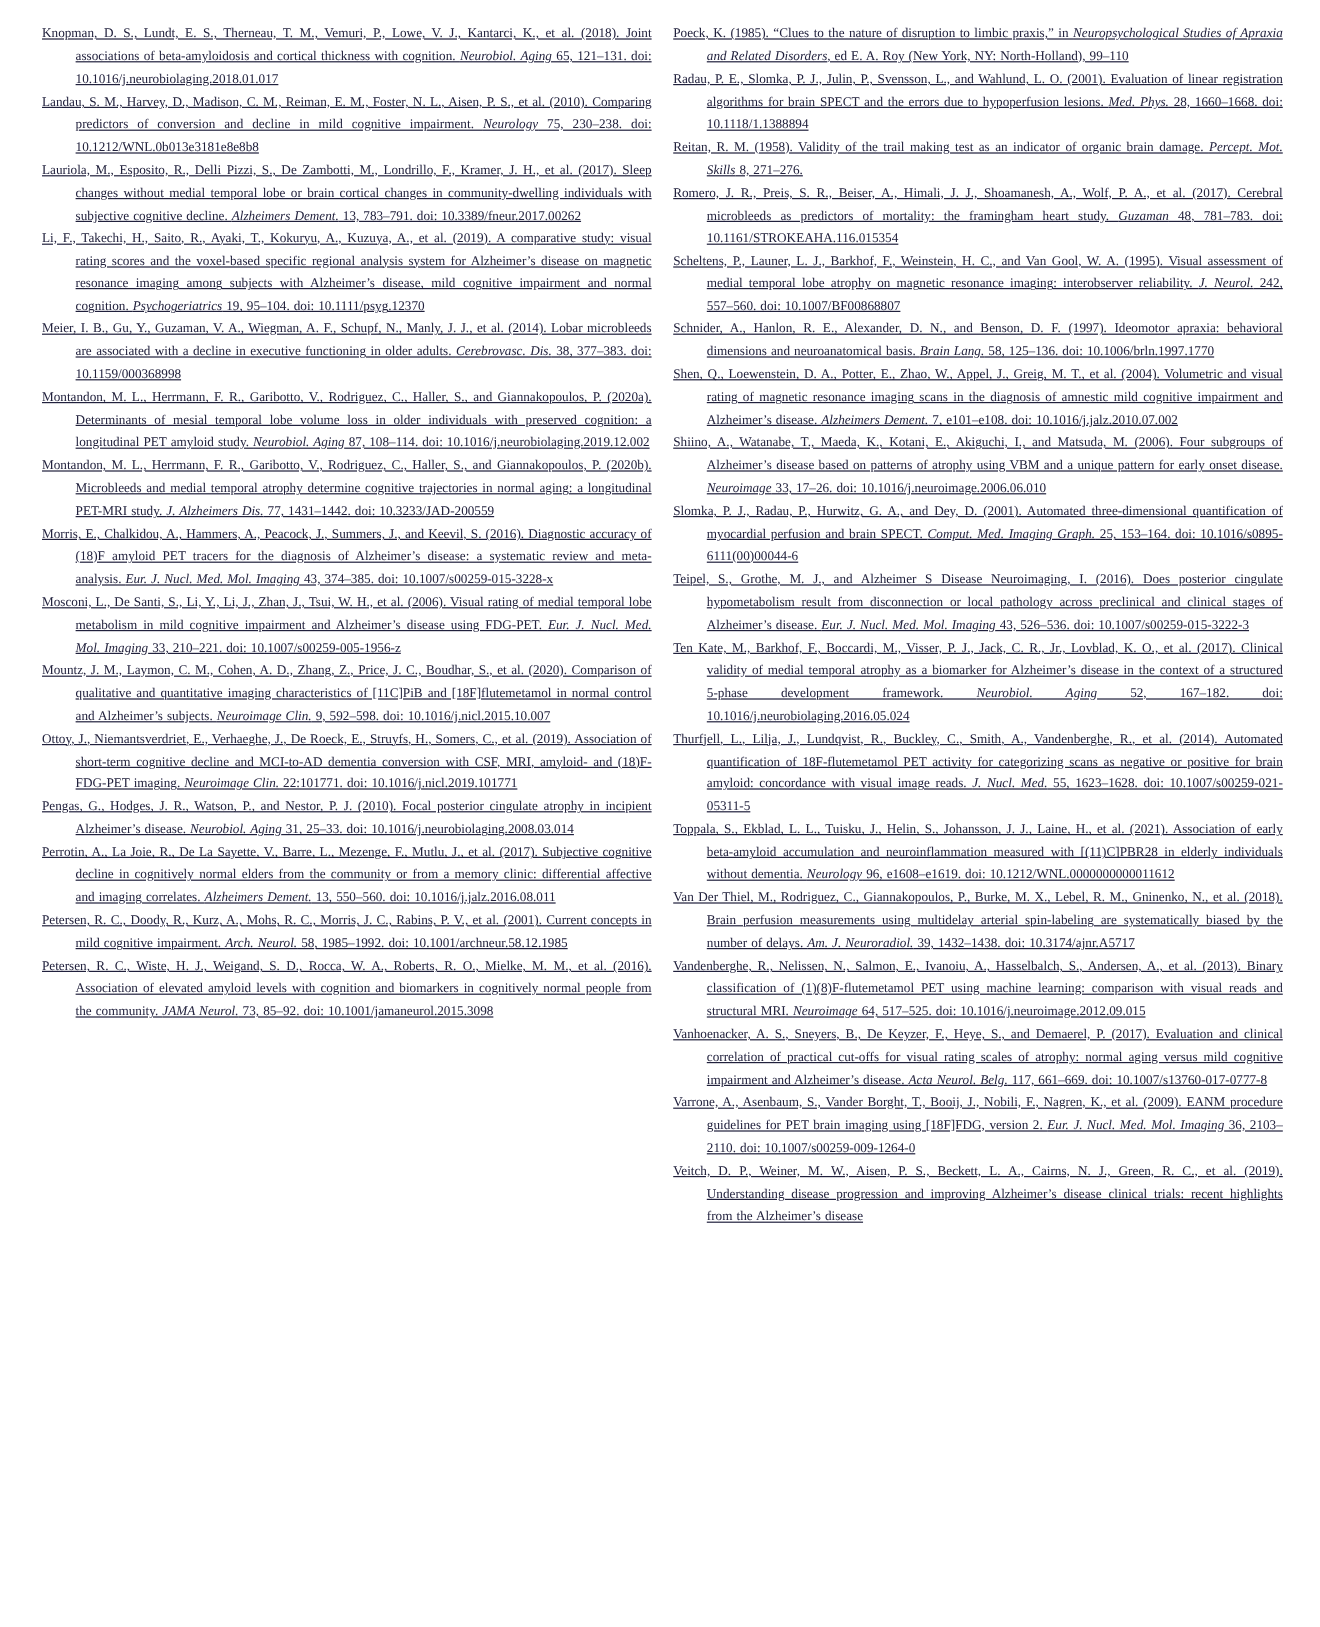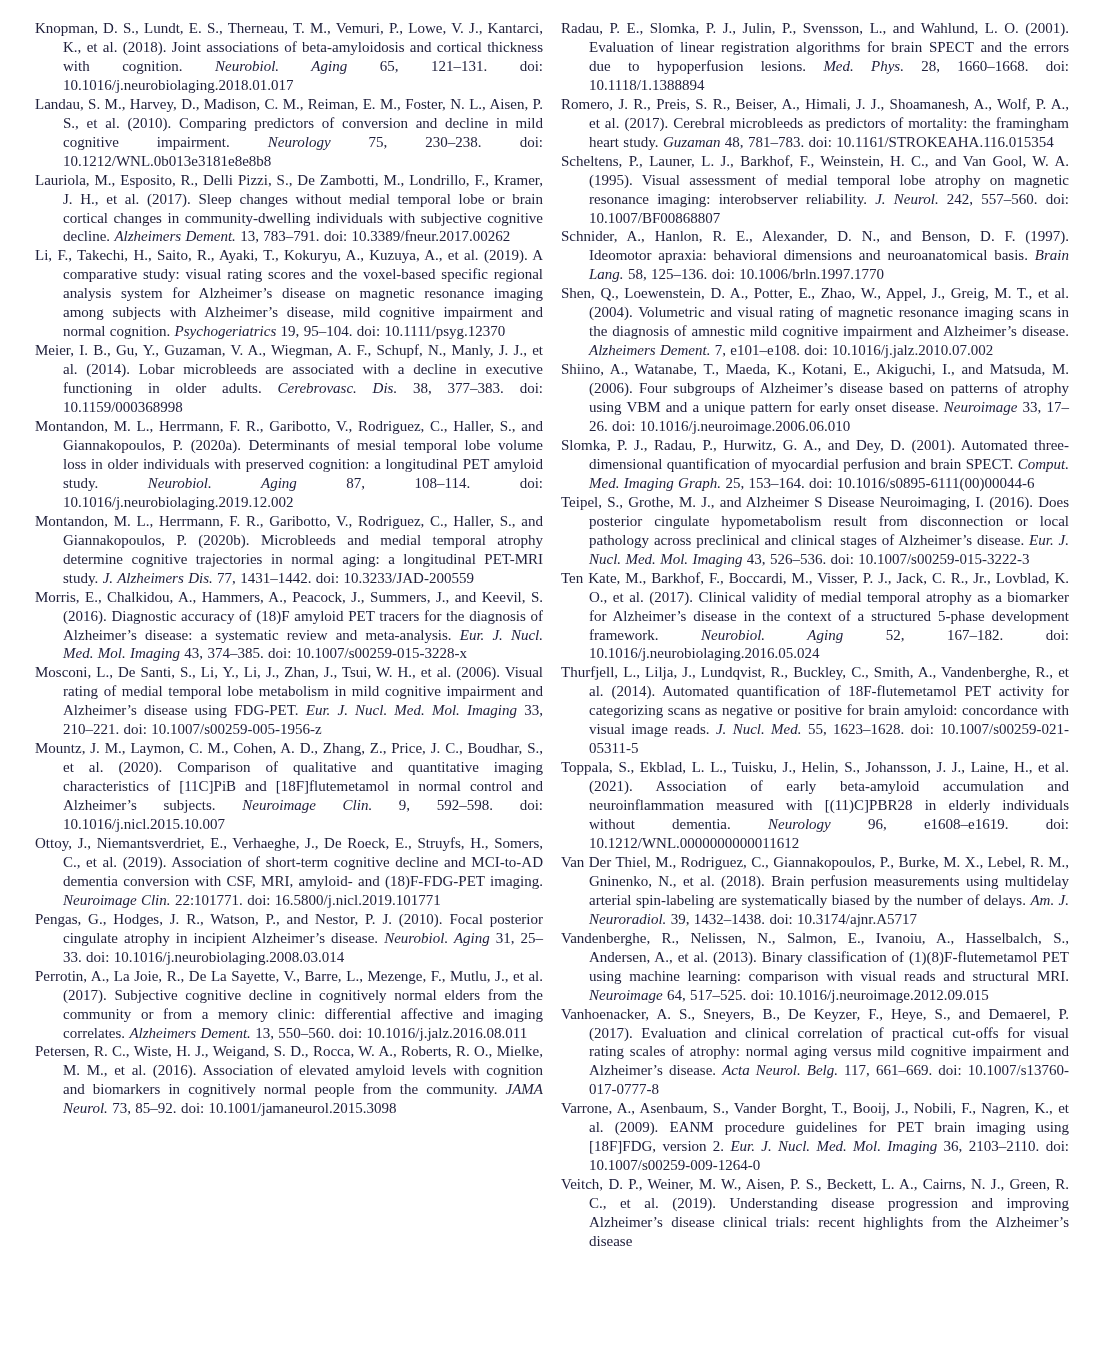--- a/index.html
+++ b/index.html
@@ -22,26 +22,27 @@
     display: flex;
     gap: 18px;
   }
   .col {
     width: 508px;
     flex: 0 0 508px;
   }
   .ref {
     margin: 0;
     font-family: "Liberation Serif", "DejaVu Serif", serif;
-    font-size: 15px;
+    font-size: 11px;
     line-height: 18.95px;
     text-align: justify;
     word-spacing: 0.6px;
     padding-left: 28px;
     text-indent: -28px;
+    text-decoration: underline;
   }
   .ref em {
     font-style: italic;
   }
 </style>
 </head>
 <body style="background: rgb(255, 255, 255);">
 
 <div class="page" style="color: rgb(33, 33, 61);">
   <div class="columns">
@@ -49,27 +50,30 @@
         <p class="ref"><span>Knopman, D. S., Lundt, E. S., Therneau, T. M., Vemuri, P., Lowe, V. J., Kantarci, K., et al. (2018). Joint associations of beta-amyloidosis and cortical thickness with cognition. </span><em>Neurobiol. Aging</em><span> 65, 121–131. doi: 10.1016/j.neurobiolaging.2018.01.017</span></p>
         <p class="ref"><span>Landau, S. M., Harvey, D., Madison, C. M., Reiman, E. M., Foster, N. L., Aisen, P. S., et al. (2010). Comparing predictors of conversion and decline in mild cognitive impairment. </span><em>Neurology</em><span> 75, 230–238. doi: 10.1212/WNL.0b013e3181e8e8b8</span></p>
         <p class="ref"><span>Lauriola, M., Esposito, R., Delli Pizzi, S., De Zambotti, M., Londrillo, F., Kramer, J. H., et al. (2017). Sleep changes without medial temporal lobe or brain cortical changes in community-dwelling individuals with subjective cognitive decline. </span><em>Alzheimers Dement.</em><span> 13, 783–791. doi: 10.3389/fneur.2017.00262</span></p>
         <p class="ref"><span>Li, F., Takechi, H., Saito, R., Ayaki, T., Kokuryu, A., Kuzuya, A., et al. (2019). A comparative study: visual rating scores and the voxel-based specific regional analysis system for Alzheimer’s disease on magnetic resonance imaging among subjects with Alzheimer’s disease, mild cognitive impairment and normal cognition. </span><em>Psychogeriatrics</em><span> 19, 95–104. doi: 10.1111/psyg.12370</span></p>
         <p class="ref"><span>Meier, I. B., Gu, Y., Guzaman, V. A., Wiegman, A. F., Schupf, N., Manly, J. J., et al. (2014). Lobar microbleeds are associated with a decline in executive functioning in older adults. </span><em>Cerebrovasc. Dis.</em><span> 38, 377–383. doi: 10.1159/000368998</span></p>
         <p class="ref"><span>Montandon, M. L., Herrmann, F. R., Garibotto, V., Rodriguez, C., Haller, S., and Giannakopoulos, P. (2020a). Determinants of mesial temporal lobe volume loss in older individuals with preserved cognition: a longitudinal PET amyloid study. </span><em>Neurobiol. Aging</em><span> 87, 108–114. doi: 10.1016/j.neurobiolaging.2019.12.002</span></p>
         <p class="ref"><span>Montandon, M. L., Herrmann, F. R., Garibotto, V., Rodriguez, C., Haller, S., and Giannakopoulos, P. (2020b). Microbleeds and medial temporal atrophy determine cognitive trajectories in normal aging: a longitudinal PET-MRI study. </span><em>J. Alzheimers Dis.</em><span> 77, 1431–1442. doi: 10.3233/JAD-200559</span></p>
         <p class="ref"><span>Morris, E., Chalkidou, A., Hammers, A., Peacock, J., Summers, J., and Keevil, S. (2016). Diagnostic accuracy of (18)F amyloid PET tracers for the diagnosis of Alzheimer’s disease: a systematic review and meta-analysis. </span><em>Eur. J. Nucl. Med. Mol. Imaging</em><span> 43, 374–385. doi: 10.1007/s00259-015-3228-x</span></p>
         <p class="ref"><span>Mosconi, L., De Santi, S., Li, Y., Li, J., Zhan, J., Tsui, W. H., et al. (2006). Visual rating of medial temporal lobe metabolism in mild cognitive impairment and Alzheimer’s disease using FDG-PET. </span><em>Eur. J. Nucl. Med. Mol. Imaging</em><span> 33, 210–221. doi: 10.1007/s00259-005-1956-z</span></p>
         <p class="ref"><span>Mountz, J. M., Laymon, C. M., Cohen, A. D., Zhang, Z., Price, J. C., Boudhar, S., et al. (2020). Comparison of qualitative and quantitative imaging characteristics of [11C]PiB and [18F]flutemetamol in normal control and Alzheimer’s subjects. </span><em>Neuroimage Clin.</em><span> 9, 592–598. doi: 10.1016/j.nicl.2015.10.007</span></p>
-        <p class="ref"><span>Ottoy, J., Niemantsverdriet, E., Verhaeghe, J., De Roeck, E., Struyfs, H., Somers, C., et al. (2019). Association of short-term cognitive decline and MCI-to-AD dementia conversion with CSF, MRI, amyloid- and (18)F-FDG-PET imaging. </span><em>Neuroimage Clin.</em><span> 22:101771. doi: 16.5800/j.nicl.2019.101771</span></p>
+        <p class="ref"><span>Ottoy, J., Niemantsverdriet, E., Verhaeghe, J., De Roeck, E., Struyfs, H., Somers, C., et al. (2019). Association of short-term cognitive decline and MCI-to-AD dementia conversion with CSF, MRI, amyloid- and (18)F-FDG-PET imaging. </span><em>Neuroimage Clin.</em><span> 22:101771. doi: 10.1016/j.nicl.2019.101771</span></p>
         <p class="ref"><span>Pengas, G., Hodges, J. R., Watson, P., and Nestor, P. J. (2010). Focal posterior cingulate atrophy in incipient Alzheimer’s disease. </span><em>Neurobiol. Aging</em><span> 31, 25–33. doi: 10.1016/j.neurobiolaging.2008.03.014</span></p>
         <p class="ref"><span>Perrotin, A., La Joie, R., De La Sayette, V., Barre, L., Mezenge, F., Mutlu, J., et al. (2017). Subjective cognitive decline in cognitively normal elders from the community or from a memory clinic: differential affective and imaging correlates. </span><em>Alzheimers Dement.</em><span> 13, 550–560. doi: 10.1016/j.jalz.2016.08.011</span></p>
+        <p class="ref"><span>Petersen, R. C., Doody, R., Kurz, A., Mohs, R. C., Morris, J. C., Rabins, P. V., et al. (2001). Current concepts in mild cognitive impairment. </span><em>Arch. Neurol.</em><span> 58, 1985–1992. doi: 10.1001/archneur.58.12.1985</span></p>
         <p class="ref"><span>Petersen, R. C., Wiste, H. J., Weigand, S. D., Rocca, W. A., Roberts, R. O., Mielke, M. M., et al. (2016). Association of elevated amyloid levels with cognition and biomarkers in cognitively normal people from the community. </span><em>JAMA Neurol.</em><span> 73, 85–92. doi: 10.1001/jamaneurol.2015.3098</span></p>
       </div>
     <div class="col">
+        <p class="ref"><span>Poeck, K. (1985). “Clues to the nature of disruption to limbic praxis,” in </span><em>Neuropsychological Studies of Apraxia and Related Disorders</em><span>, ed E. A. Roy (New York, NY: North-Holland), 99–110</span></p>
         <p class="ref"><span>Radau, P. E., Slomka, P. J., Julin, P., Svensson, L., and Wahlund, L. O. (2001). Evaluation of linear registration algorithms for brain SPECT and the errors due to hypoperfusion lesions. </span><em>Med. Phys.</em><span> 28, 1660–1668. doi: 10.1118/1.1388894</span></p>
+        <p class="ref"><span>Reitan, R. M. (1958). Validity of the trail making test as an indicator of organic brain damage. </span><em>Percept. Mot. Skills</em><span> 8, 271–276.</span></p>
         <p class="ref"><span>Romero, J. R., Preis, S. R., Beiser, A., Himali, J. J., Shoamanesh, A., Wolf, P. A., et al. (2017). Cerebral microbleeds as predictors of mortality: the framingham heart study. </span><em>Guzaman</em><span> 48, 781–783. doi: 10.1161/STROKEAHA.116.015354</span></p>
         <p class="ref"><span>Scheltens, P., Launer, L. J., Barkhof, F., Weinstein, H. C., and Van Gool, W. A. (1995). Visual assessment of medial temporal lobe atrophy on magnetic resonance imaging: interobserver reliability. </span><em>J. Neurol.</em><span> 242, 557–560. doi: 10.1007/BF00868807</span></p>
         <p class="ref"><span>Schnider, A., Hanlon, R. E., Alexander, D. N., and Benson, D. F. (1997). Ideomotor apraxia: behavioral dimensions and neuroanatomical basis. </span><em>Brain Lang.</em><span> 58, 125–136. doi: 10.1006/brln.1997.1770</span></p>
         <p class="ref"><span>Shen, Q., Loewenstein, D. A., Potter, E., Zhao, W., Appel, J., Greig, M. T., et al. (2004). Volumetric and visual rating of magnetic resonance imaging scans in the diagnosis of amnestic mild cognitive impairment and Alzheimer’s disease. </span><em>Alzheimers Dement.</em><span> 7, e101–e108. doi: 10.1016/j.jalz.2010.07.002</span></p>
         <p class="ref"><span>Shiino, A., Watanabe, T., Maeda, K., Kotani, E., Akiguchi, I., and Matsuda, M. (2006). Four subgroups of Alzheimer’s disease based on patterns of atrophy using VBM and a unique pattern for early onset disease. </span><em>Neuroimage</em><span> 33, 17–26. doi: 10.1016/j.neuroimage.2006.06.010</span></p>
         <p class="ref"><span>Slomka, P. J., Radau, P., Hurwitz, G. A., and Dey, D. (2001). Automated three-dimensional quantification of myocardial perfusion and brain SPECT. </span><em>Comput. Med. Imaging Graph.</em><span> 25, 153–164. doi: 10.1016/s0895-6111(00)00044-6</span></p>
         <p class="ref"><span>Teipel, S., Grothe, M. J., and Alzheimer S Disease Neuroimaging, I. (2016). Does posterior cingulate hypometabolism result from disconnection or local pathology across preclinical and clinical stages of Alzheimer’s disease. </span><em>Eur. J. Nucl. Med. Mol. Imaging</em><span> 43, 526–536. doi: 10.1007/s00259-015-3222-3</span></p>
         <p class="ref"><span>Ten Kate, M., Barkhof, F., Boccardi, M., Visser, P. J., Jack, C. R., Jr., Lovblad, K. O., et al. (2017). Clinical validity of medial temporal atrophy as a biomarker for Alzheimer’s disease in the context of a structured 5-phase development framework. </span><em>Neurobiol. Aging</em><span> 52, 167–182. doi: 10.1016/j.neurobiolaging.2016.05.024</span></p>
         <p class="ref"><span>Thurfjell, L., Lilja, J., Lundqvist, R., Buckley, C., Smith, A., Vandenberghe, R., et al. (2014). Automated quantification of 18F-flutemetamol PET activity for categorizing scans as negative or positive for brain amyloid: concordance with visual image reads. </span><em>J. Nucl. Med.</em><span> 55, 1623–1628. doi: 10.1007/s00259-021-05311-5</span></p>
         <p class="ref"><span>Toppala, S., Ekblad, L. L., Tuisku, J., Helin, S., Johansson, J. J., Laine, H., et al. (2021). Association of early beta-amyloid accumulation and neuroinflammation measured with [(11)C]PBR28 in elderly individuals without dementia. </span><em>Neurology</em><span> 96, e1608–e1619. doi: 10.1212/WNL.0000000000011612</span></p>

